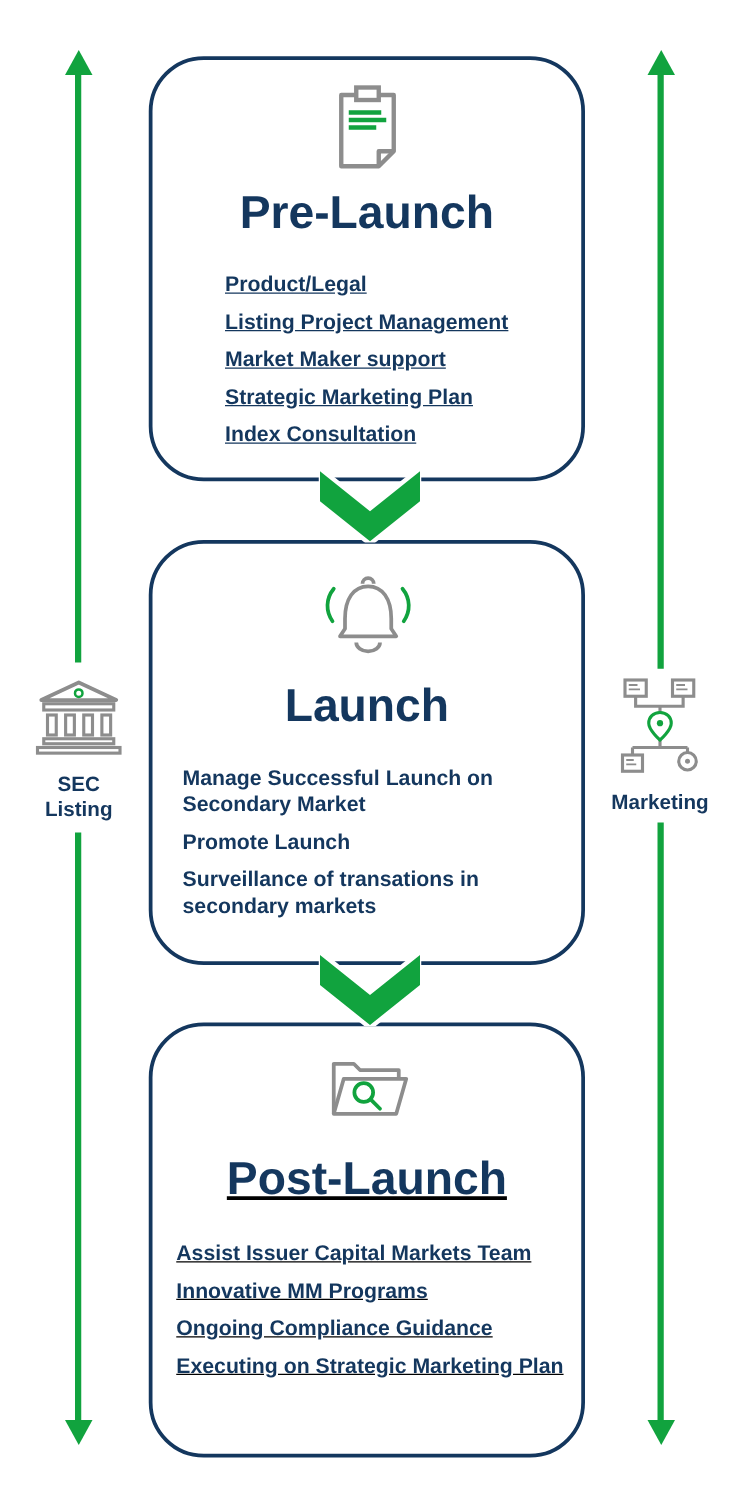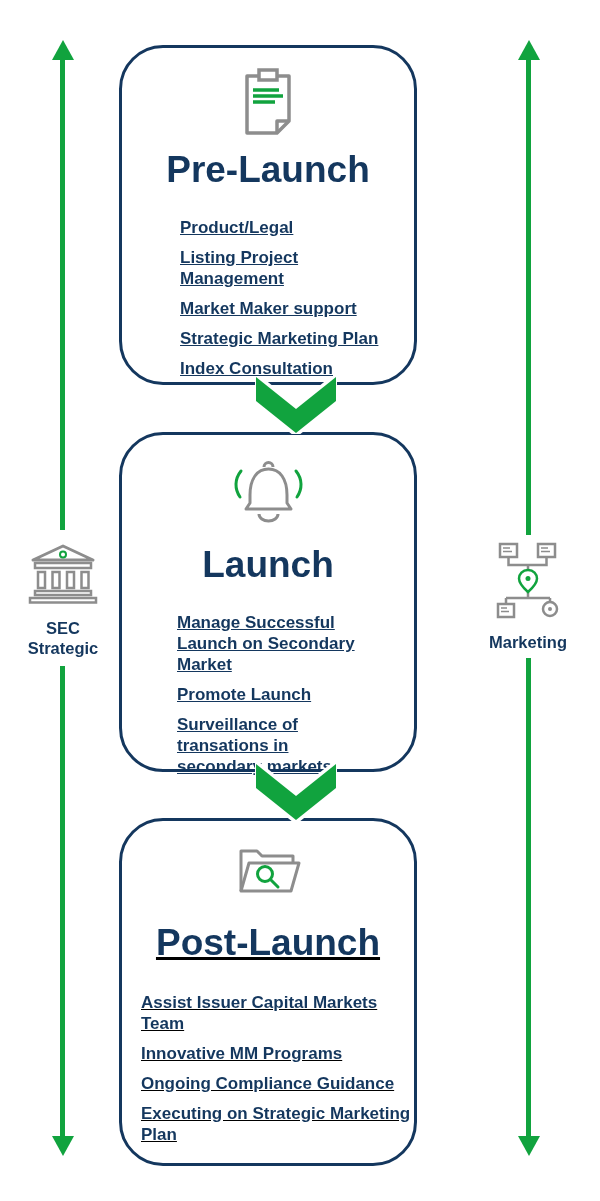--- a/index.html
+++ b/index.html
@@ -11,21 +11,21 @@
     width: 600px;
     height: 1201px;
     background: #ffffff;
     overflow: hidden;
   }
 
   
   .stage-box {
     position: absolute;
     left: 119px;
-    width: 298px;
+    width: 349px;
     background: #ffffff;
     border: 3px solid #14375e;
     border-radius: 44px;
     text-align: center;
     z-index: 1;
   }
   .box-pre    { top: 45px;  height: 340px; }
   .box-launch { top: 432px; height: 340px; }
   .box-post   { top: 818px; height: 348px; text-decoration: underline; }
 
@@ -47,21 +47,21 @@
   .stage-items {
     list-style: none;
     text-align: left;
     color: #14375e;
     font-weight: bold;
     font-size: 17px;
     line-height: 21px;
   }
   .stage-items li { margin-bottom: 9px; }
   .box-pre    .stage-items { margin-top: 26px; padding-left: 58px; padding-right: 10px; text-decoration: underline; }
-  .box-launch .stage-items { margin-top: 26px; padding-left: 55px; padding-right: 48px; text-decoration: underline; }
+  .box-launch .stage-items { margin-top: 26px; padding-left: 24px; padding-right: 48px; }
   .box-post   .stage-items { margin-top: 28px; padding-left: 19px; padding-right: 1px; font-size: 17px; }
 
   
   .chevron {
     position: absolute;
     left: 255px;
     width: 82px;
     height: 58px;
     z-index: 2;
   }
@@ -110,21 +110,21 @@
     <rect x="13" y="32" width="7" height="16" fill="none" stroke="#8d8d8d" stroke-width="2.5"></rect>
     <rect x="27.5" y="32" width="7" height="16" fill="none" stroke="#8d8d8d" stroke-width="2.5"></rect>
     <rect x="42" y="32" width="7" height="16" fill="none" stroke="#8d8d8d" stroke-width="2.5"></rect>
     <rect x="56.5" y="32" width="7" height="16" fill="none" stroke="#8d8d8d" stroke-width="2.5"></rect>
     <rect x="10" y="51" width="56" height="4" fill="none" stroke="#8d8d8d" stroke-width="2.5"></rect>
     <rect x="5" y="58" width="66" height="4.5" fill="none" stroke="#8d8d8d" stroke-width="2.5"></rect>
   </svg>
 
   <div class="side-label" style="left:2px; top:618px; width:122px;">
     <span>SEC</span><br>
-    <span>Strategic</span>
+    <span>Listing</span>
   </div>
 
   <div class="vline" style="left:60px; top:666px; height:470px;"></div>
   <div class="tri tri-down" style="left:52px; top:1136px;"></div>
 
   <div class="tri tri-up" style="left:518px; top:40px;"></div>
   <div class="vline" style="left:526px; top:57px; height:478px;"></div>
 
   <svg class="side-icon" style="left:492px; top:540px;" width="72" height="80" viewBox="0 0 72 80">
     <rect x="8" y="4" width="17" height="13" fill="none" stroke="#8d8d8d" stroke-width="2.5"></rect>

